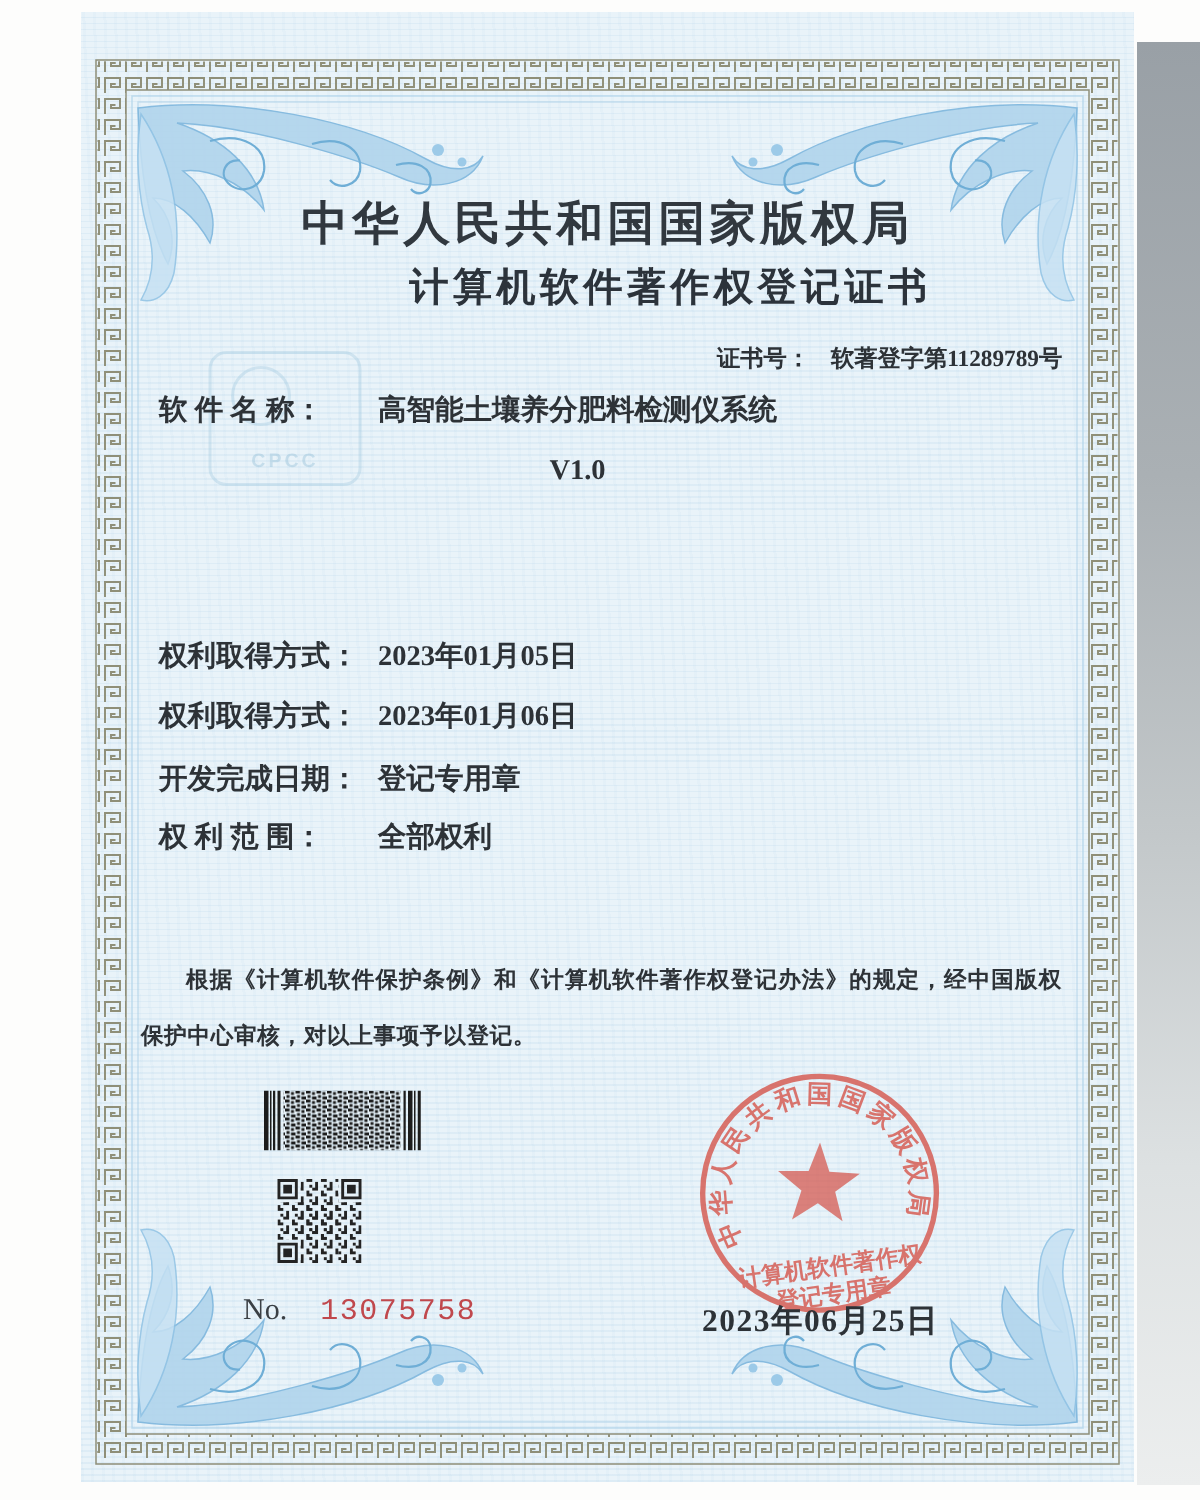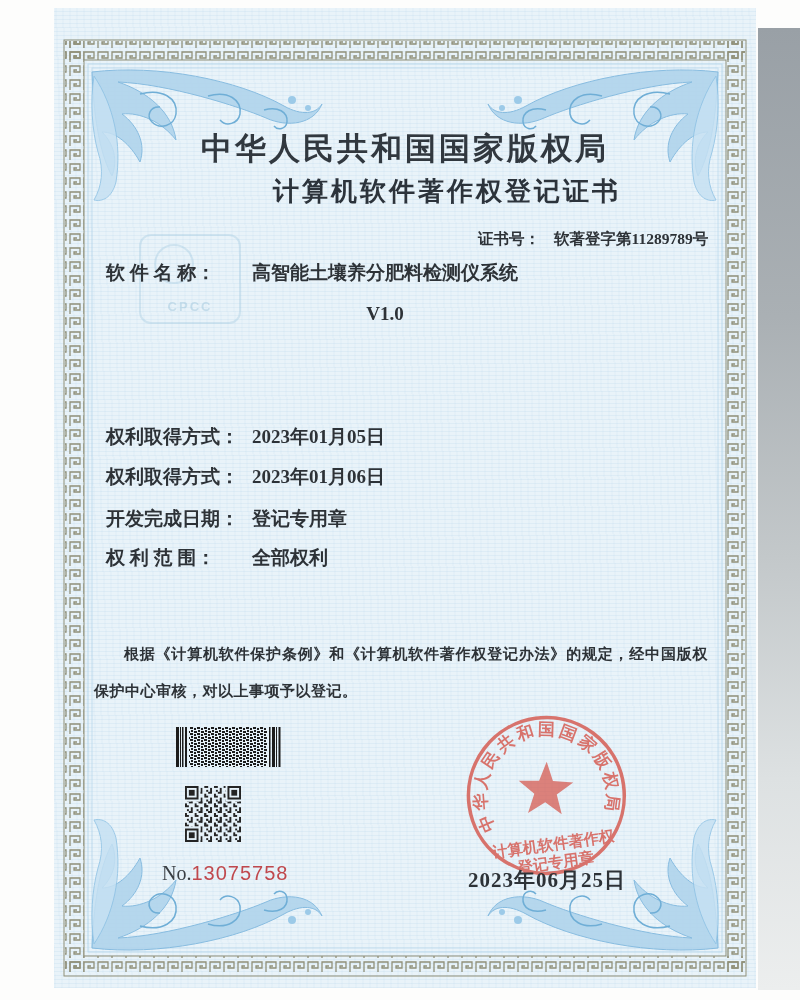--- a/index.html
+++ b/index.html
@@ -57,22 +57,22 @@
   }
   .watermark .wm-text{
     position:absolute;left:0;bottom:8px;width:100%;text-align:center;
     font-family:"Liberation Sans",sans-serif;font-size:13px;font-weight:700;
     letter-spacing:2px;color:rgba(140,185,212,0.55);
   }
   .barcode{position:absolute;left:122px;top:719px;}
   .qrcode{position:absolute;left:130px;top:778px;}
   .serial{position:absolute;left:108px;top:854px;font-size:20px;color:#3a3f44;}
   .serial .sn-num{
-    font-family:Liberation Sans, sans-serif;
-    font-size:20px;letter-spacing:1px;margin-left:0;
+    font-family:Liberation Mono, monospace;
+    font-size:20px;letter-spacing:1px;margin-left:22px;
   }
   .seal{position:absolute;left:385px;top:686px;}
   .issue-date{
     position:absolute;left:414px;top:858px;font-size:21px;font-weight:600;
     color:#2d3237;letter-spacing:1px;
   }
 </style>
 </head>
 <body>
 

